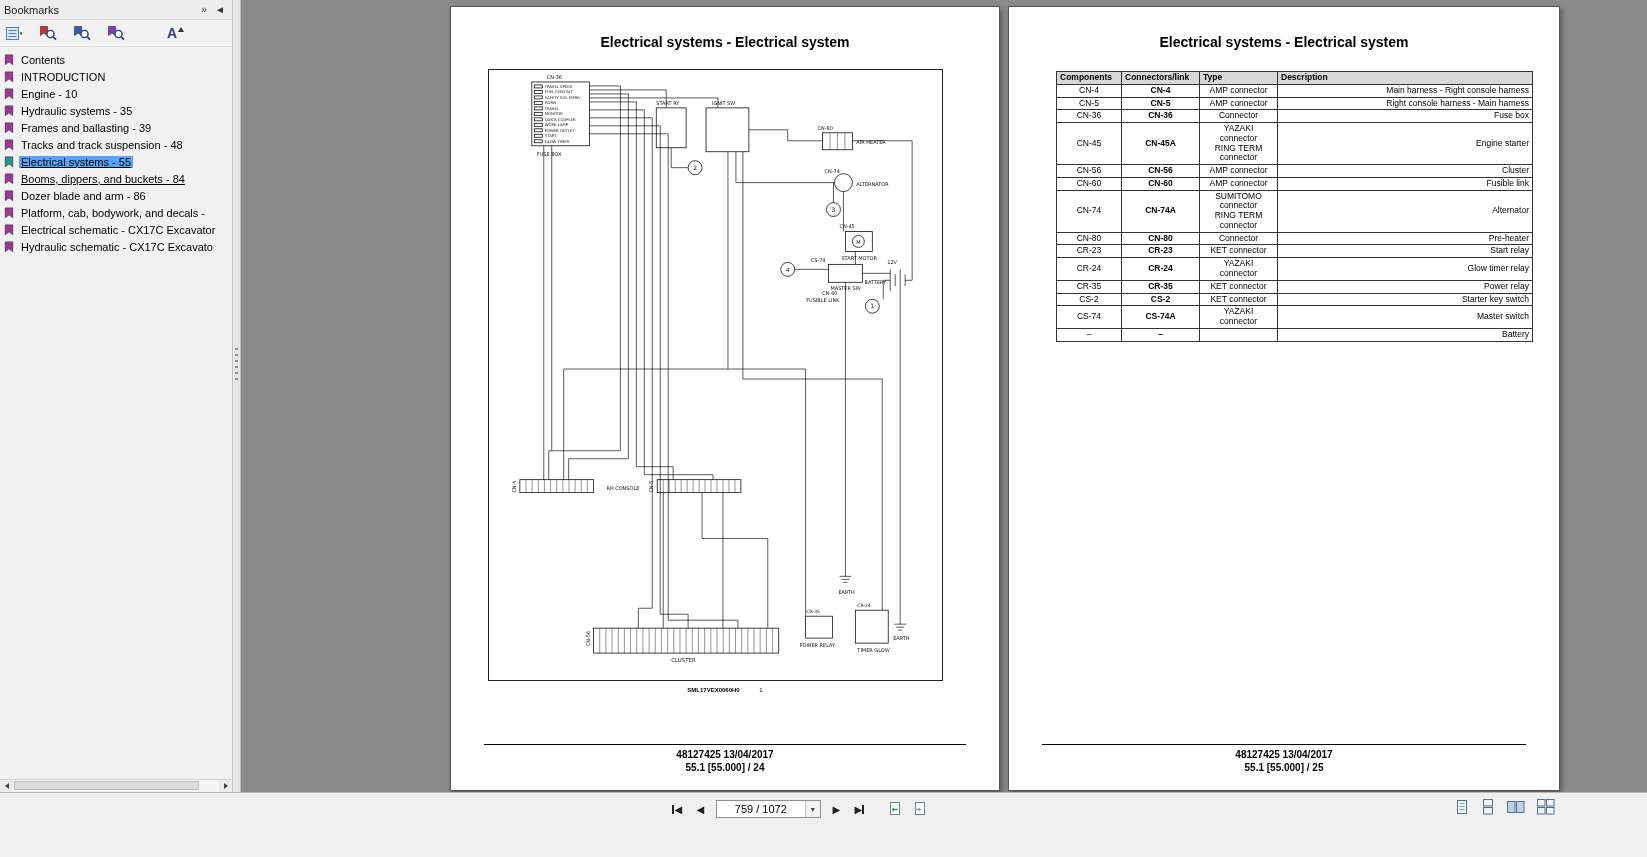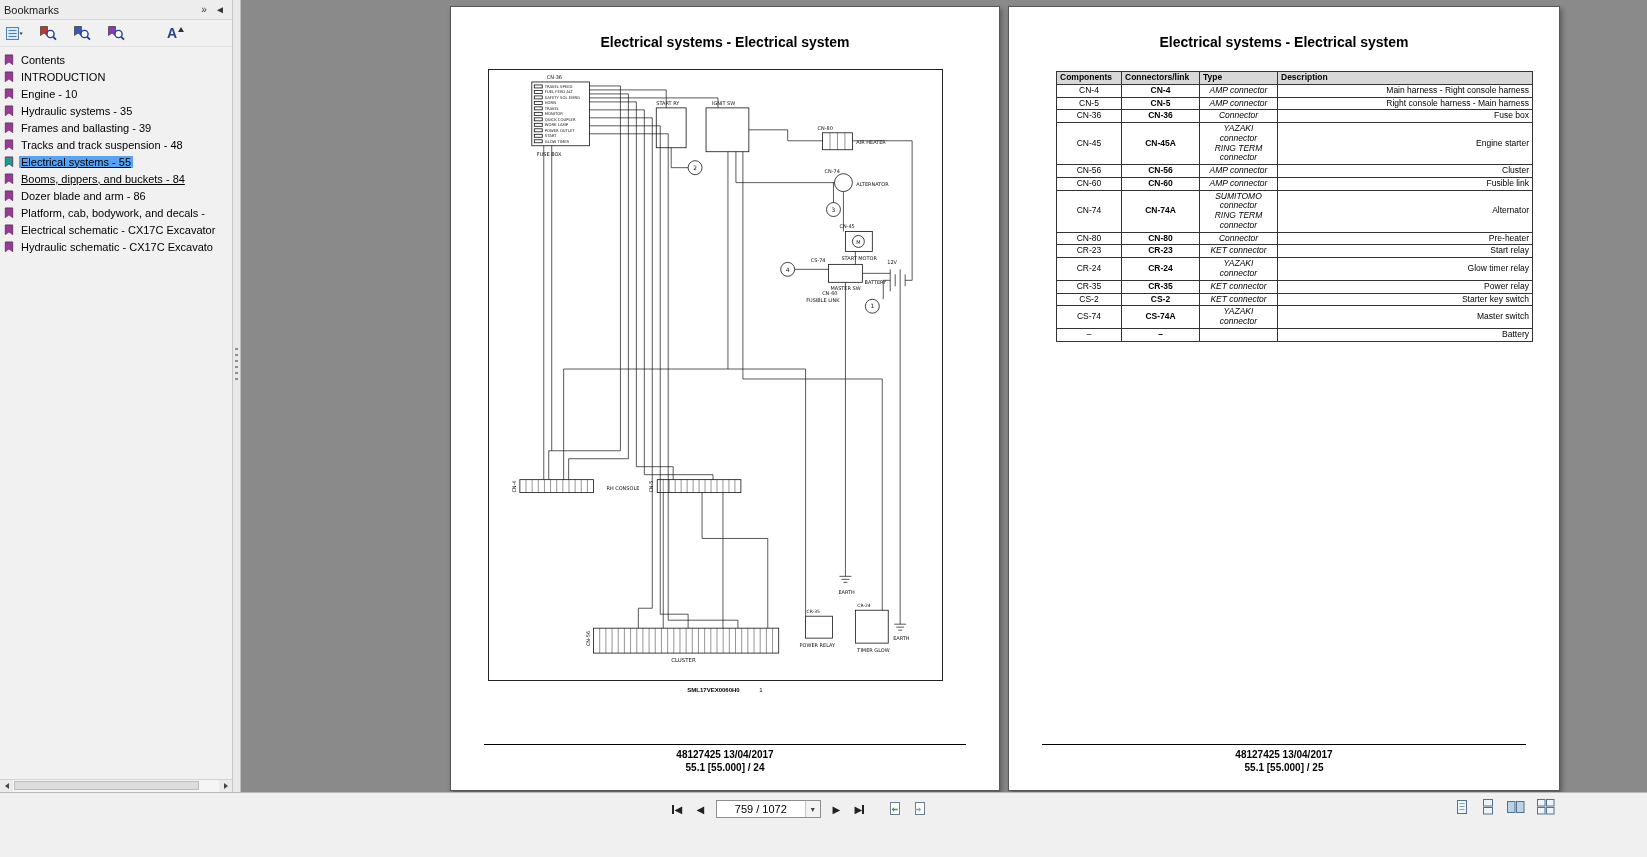--- a/index.html
+++ b/index.html
@@ -53,21 +53,21 @@
   .fig-code{font-weight:bold;}
   .fig-num{margin-left:18px;}
   .page-footer{position:absolute;left:33px;right:33px;top:737px;border-top:1px solid #000;text-align:center;font-size:10px;font-weight:bold;padding-top:3px;line-height:1.3;color:#000;}
 
   
   .conn-table{position:absolute;left:47px;top:64px;width:476px;border-collapse:collapse;font-size:8.5px;color:#000;table-layout:fixed;}
   .conn-table th,.conn-table td{border:1px solid #333;padding:1px 3px;vertical-align:middle;line-height:1.15;}
   .conn-table th{background:#d8d8d8;font-weight:bold;text-align:left;}
   td.c{text-align:center;}
   td.bold{font-weight:bold;}
-  td.type{text-align:center;white-space:pre-line;font-style:italic;}
+  td.type{text-align:center;white-space:pre-line;}
   td.desc{text-align:right;}
 
   
   #bottombar{position:absolute;left:0;top:792px;width:1647px;height:65px;background:#f0f0f0;border-top:1px solid #b8b8b8;}
   .nav-center{position:absolute;left:48.5%;top:6px;transform:translateX(-50%);display:flex;align-items:center;gap:8px;height:20px;}
   .nav-btn{display:flex;align-items:center;justify-content:center;min-width:15px;height:18px;font-size:10px;color:#222;background:none;border:none;font-family:inherit;}
   .vbar{width:2px;height:9px;background:#222;display:inline-block;}
   .page-box{display:flex;align-items:center;border:1px solid #8f8f8f;background:#fff;height:18px;}
   .page-input{width:88px;height:16px;border:none;font-size:11px;text-align:center;font-family:inherit;outline:none;color:#000;}
   .caret-btn{width:15px;height:16px;border:none;border-left:1px solid #c4c4c4;font-size:8px;display:flex;align-items:center;justify-content:center;color:#444;background:#f3f3f3;}

